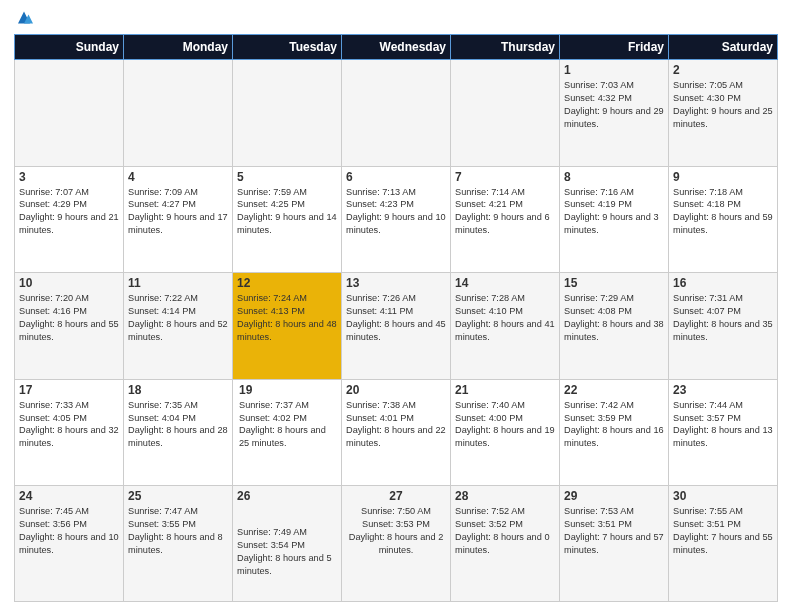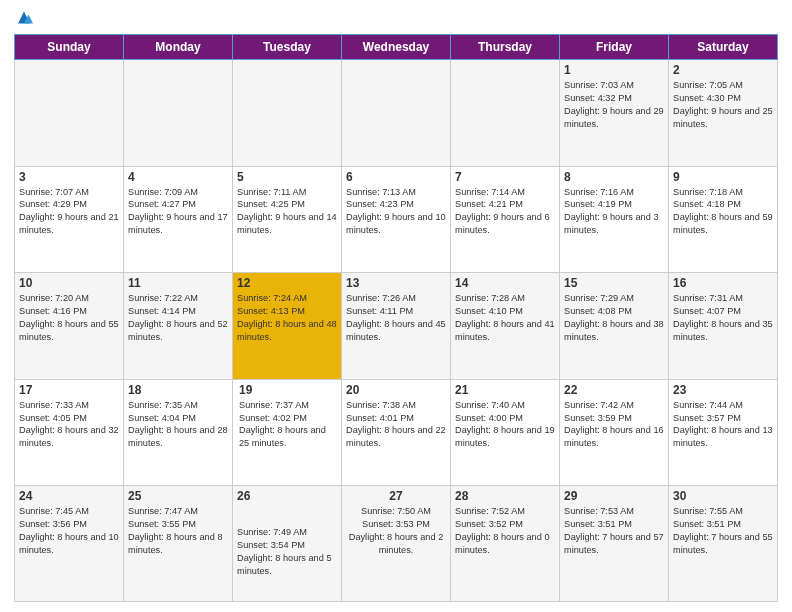--- a/index.html
+++ b/index.html
@@ -58,26 +58,26 @@
       font-weight: bold;
     }
     .calendar {
       flex: 1;
       border: 1px solid #ccc;
       border-collapse: collapse;
       width: 100%;
       table-layout: fixed;
     }
     .calendar thead tr th {
-      background: #701a75;
+      background: #0f172a;
       color: #fff;
       font-size: 12px;
       font-weight: bold;
       padding: 5px 4px;
-      text-align: center;
+      text-align: right;
       border: 1px solid #5a9ada;
     }
     .calendar tbody tr td {
       vertical-align: top;
       border: 1px solid #ccc;
       padding: 3px 4px;
       font-size: 9.5px;
       color: #333;
       height: 88px;
       background: #fff;
@@ -164,21 +164,21 @@
 Daylight: 9 hours and 21 minutes.</div>
           </td>
           <td style="background: rgb(255, 255, 255);">
             <span class="day-num">4</span>
             <div class="day-info" style="white-space: pre-line;">Sunrise: 7:09 AM
 Sunset: 4:27 PM
 Daylight: 9 hours and 17 minutes.</div>
           </td>
           <td style="background: rgb(255, 255, 255);">
             <span class="day-num">5</span>
-            <div class="day-info" style="white-space: pre-line;">Sunrise: 7:11 AM
+            <div class="day-info" style="white-space: pre-line;">Sunrise: 7:59 AM
 Sunset: 4:25 PM
 Daylight: 9 hours and 14 minutes.</div>
           </td>
           <td style="background: rgb(255, 255, 255);">
             <span class="day-num">6</span>
             <div class="day-info" style="white-space: pre-line;">Sunrise: 7:13 AM
 Sunset: 4:23 PM
 Daylight: 9 hours and 10 minutes.</div>
           </td>
           <td style="background: rgb(255, 255, 255);">

